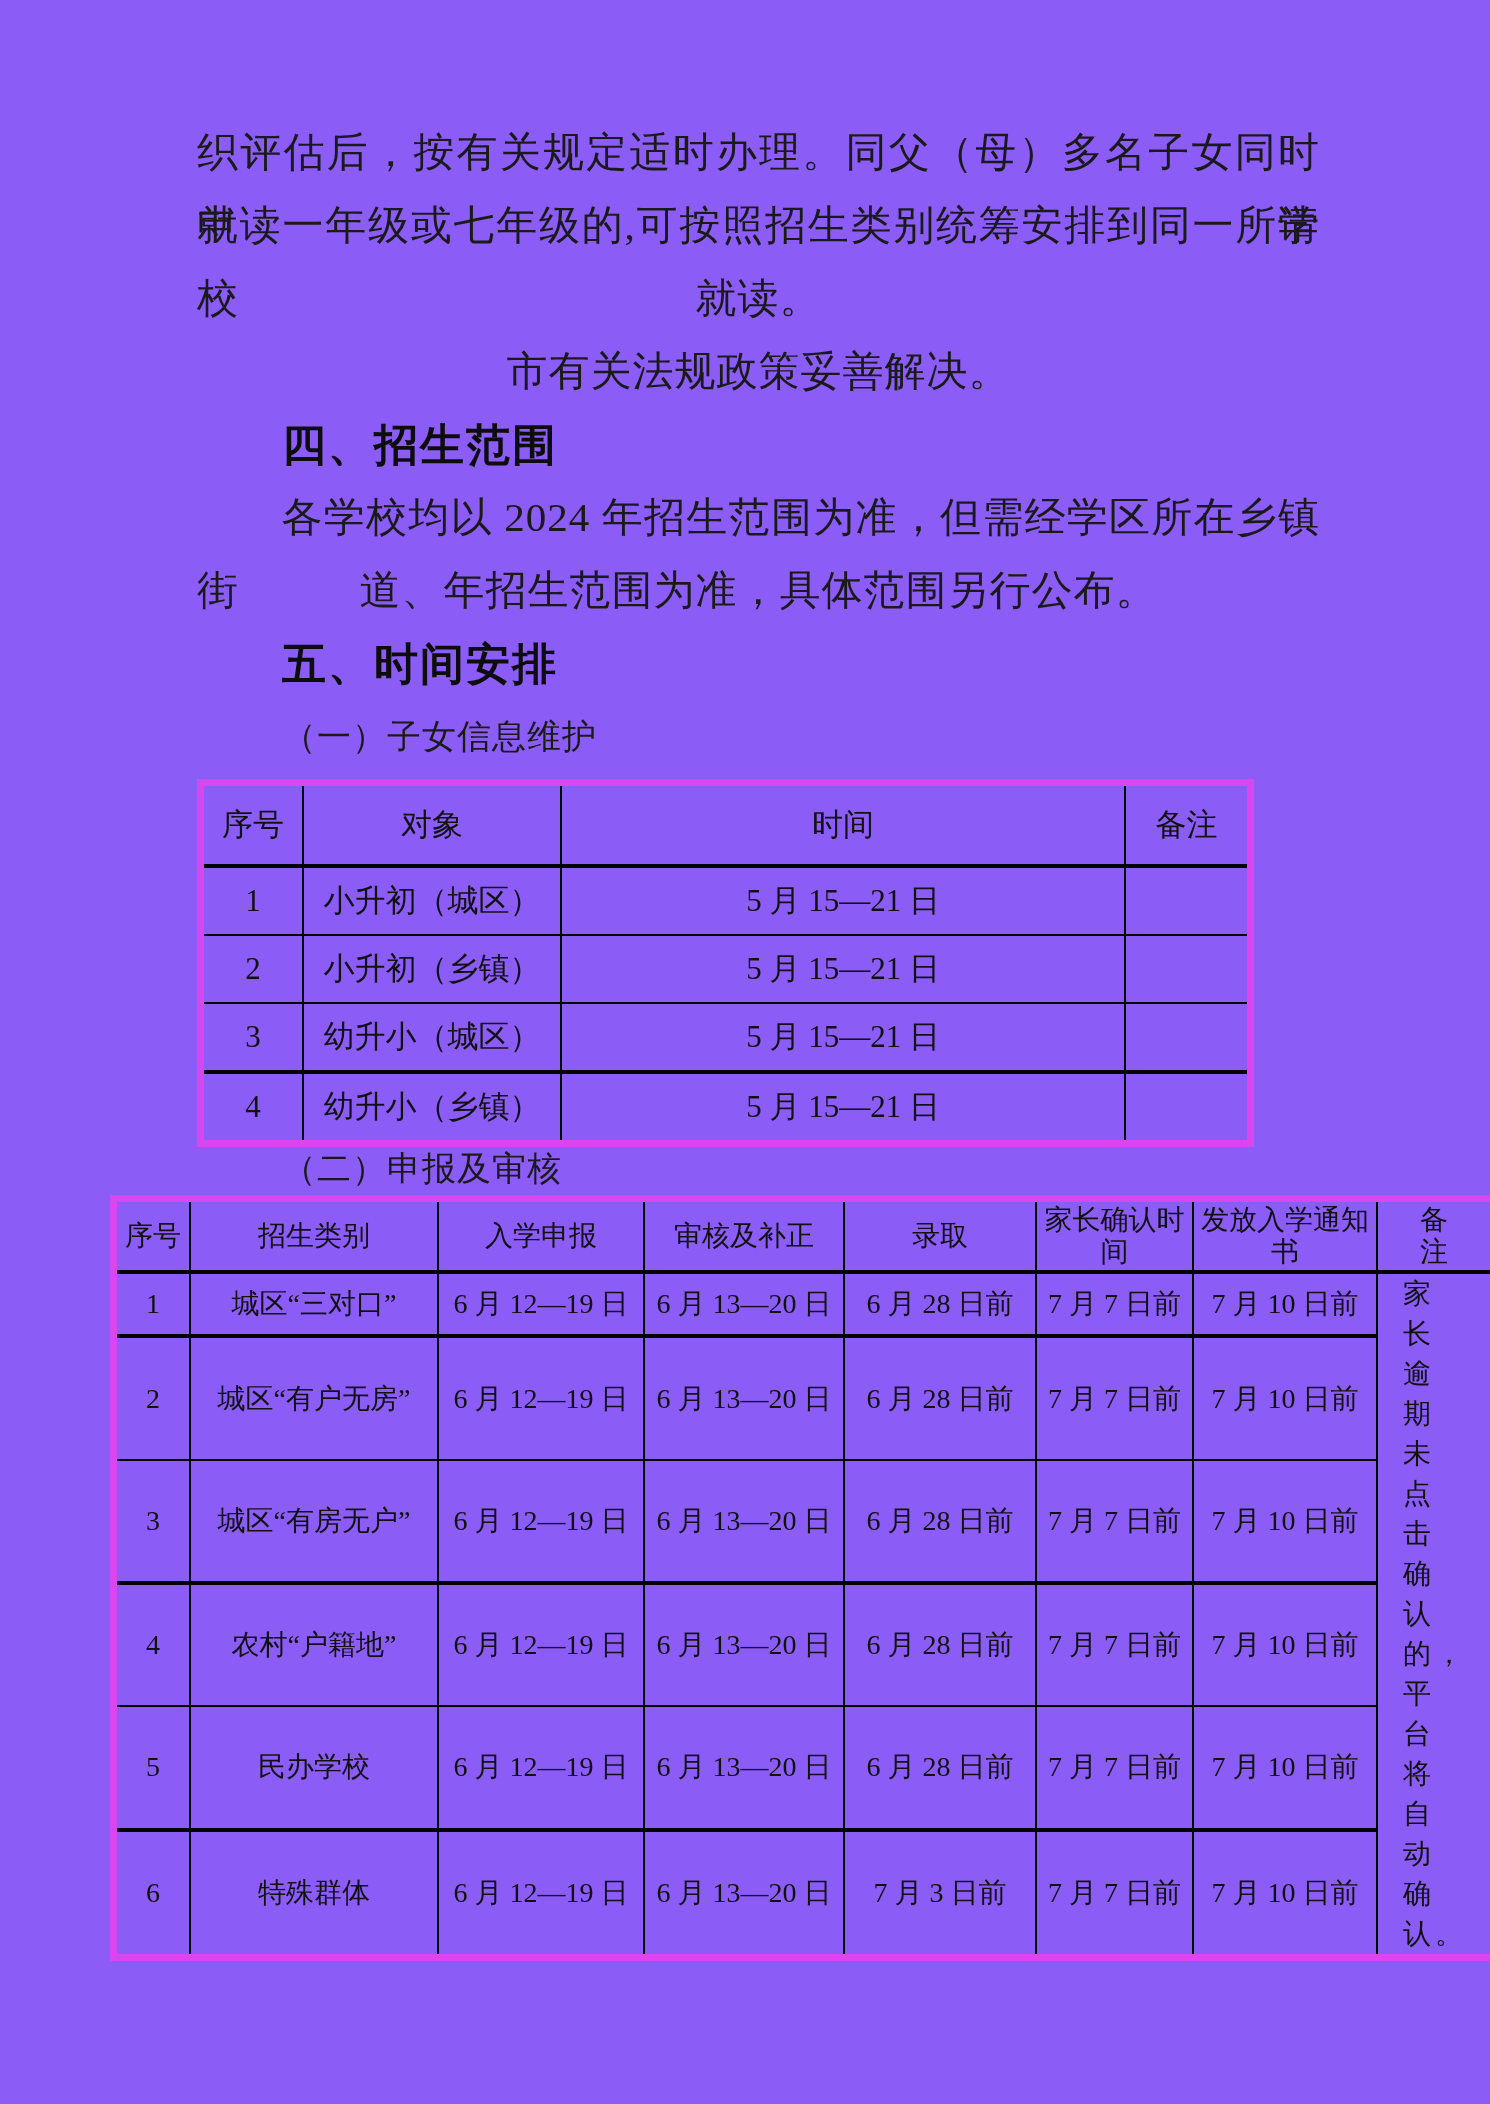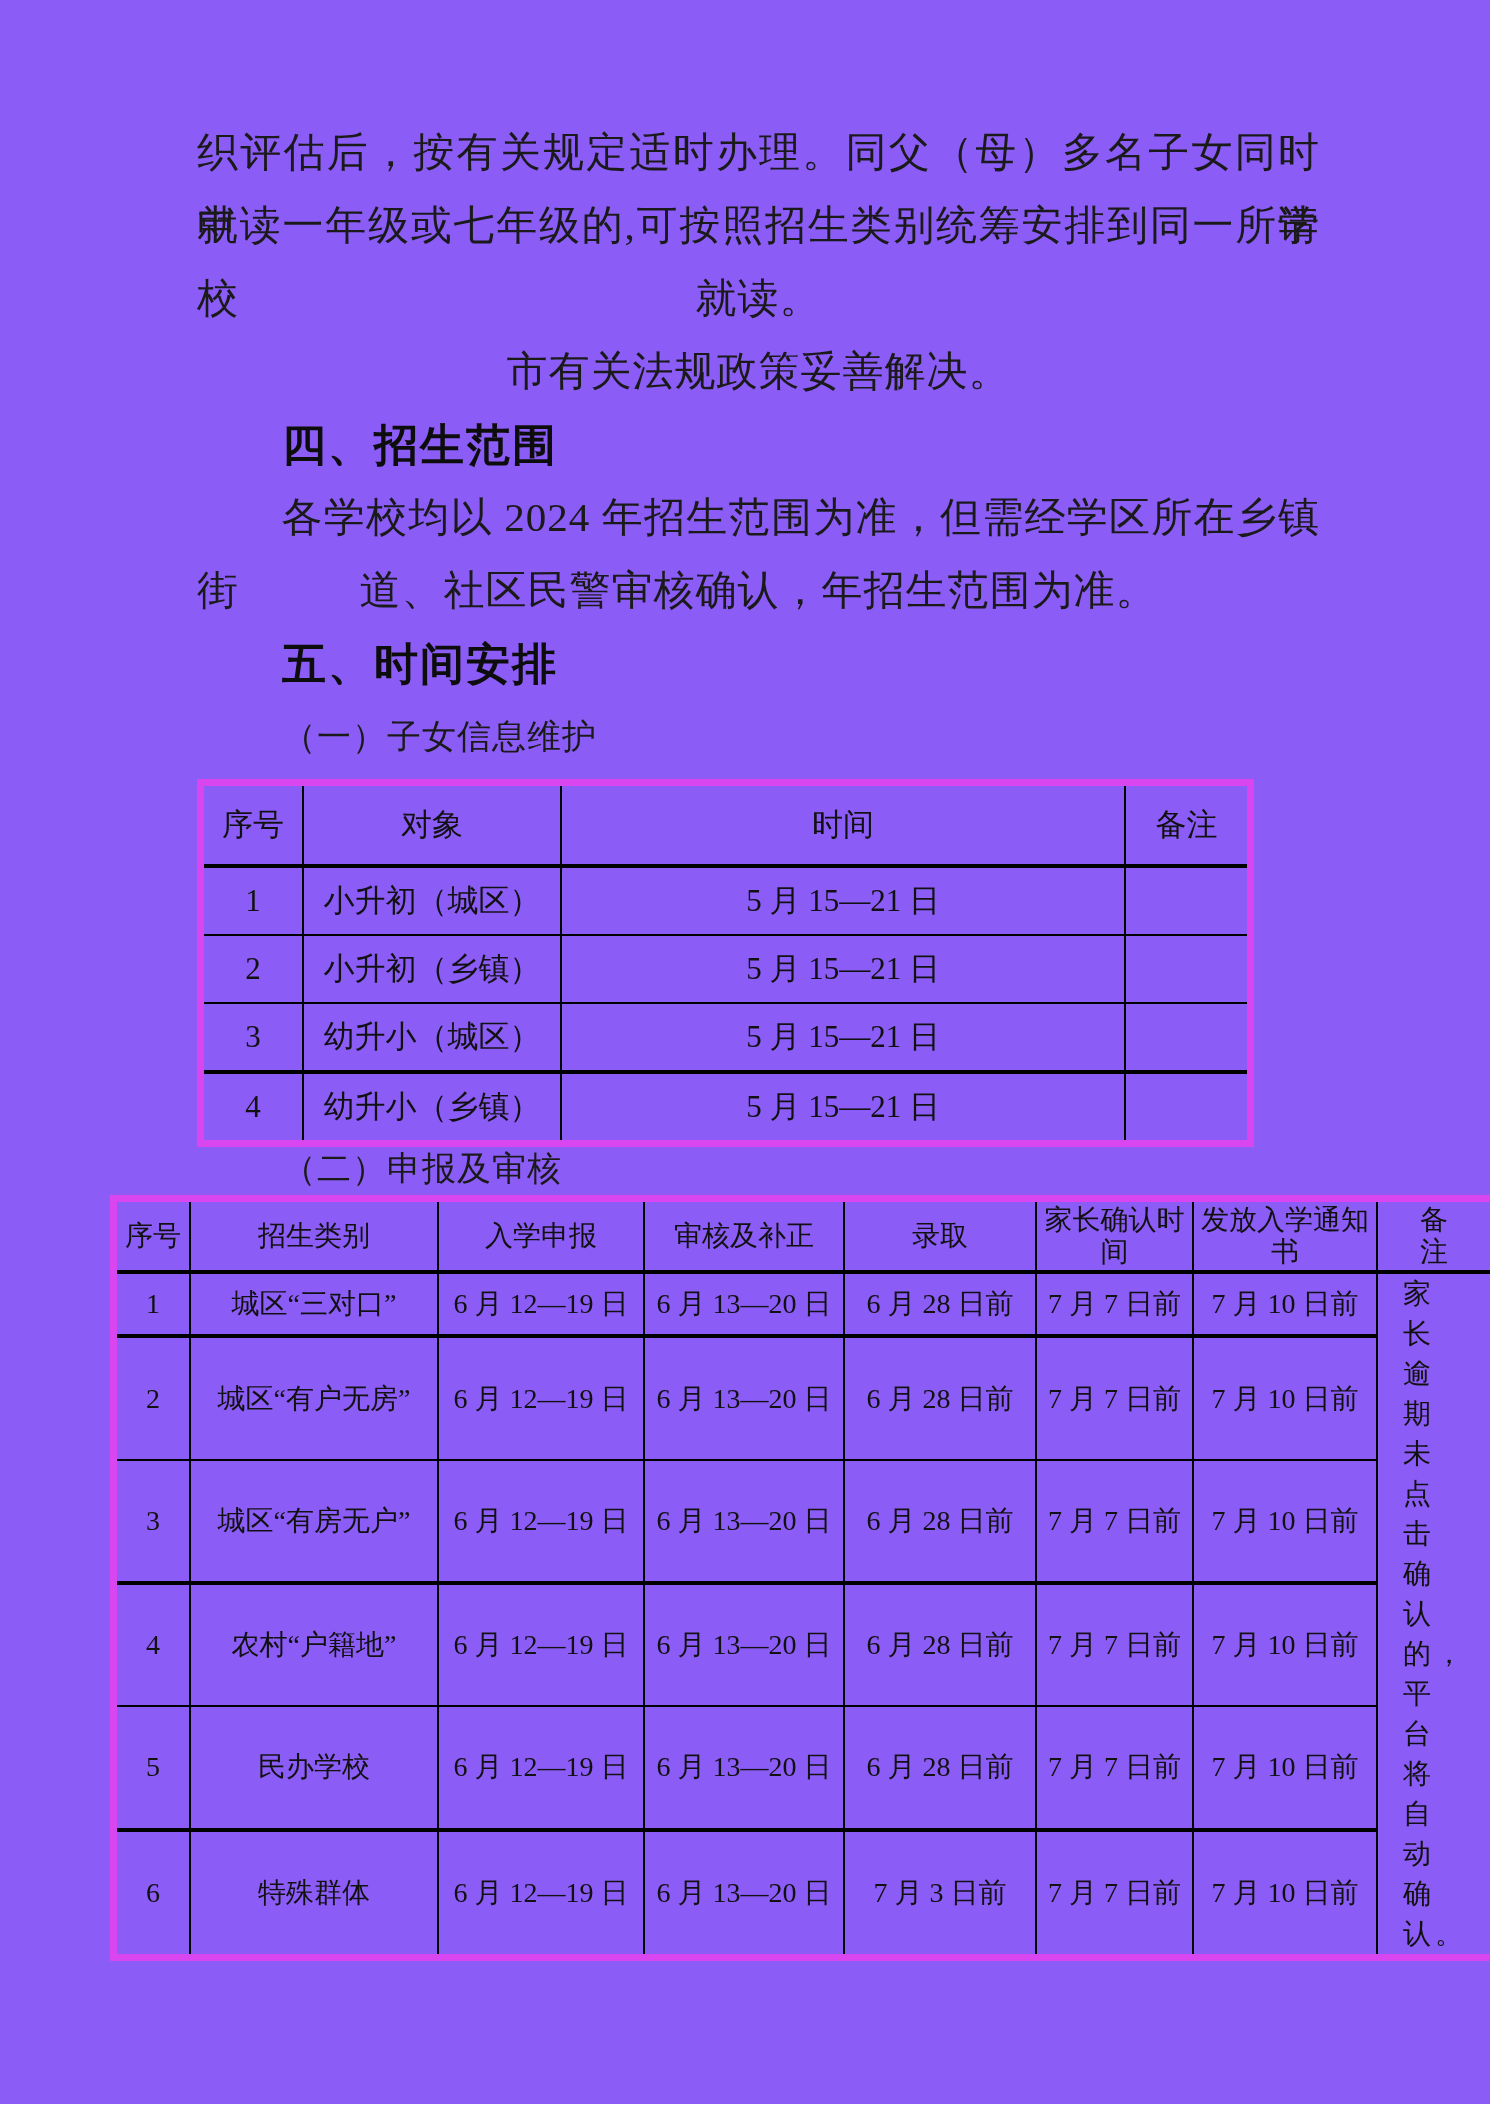--- a/index.html
+++ b/index.html
@@ -119,21 +119,21 @@
     </div>
 
   <div class="para">
       <div class="tline">市有关法规政策妥善解决。</div>
     </div>
 
   <div class="h">四、招生范围</div>
 
   <div class="para">
       <div class="tline full">　　各学校均以 2024 年招生范围为准，但需经学区所在乡镇街</div>
-      <div class="tline">道、社区民警审核确认，年招生范围为准。</div>
+      <div class="tline">道、年招生范围为准，具体范围另行公布。</div>
     </div>
 
   <div class="h">五、时间安排</div>
 
   <div class="sub">（一）子女信息维护</div>
 
   <table class="t1">
     <thead>
       <tr>
           <th><span>序号</span></th>

